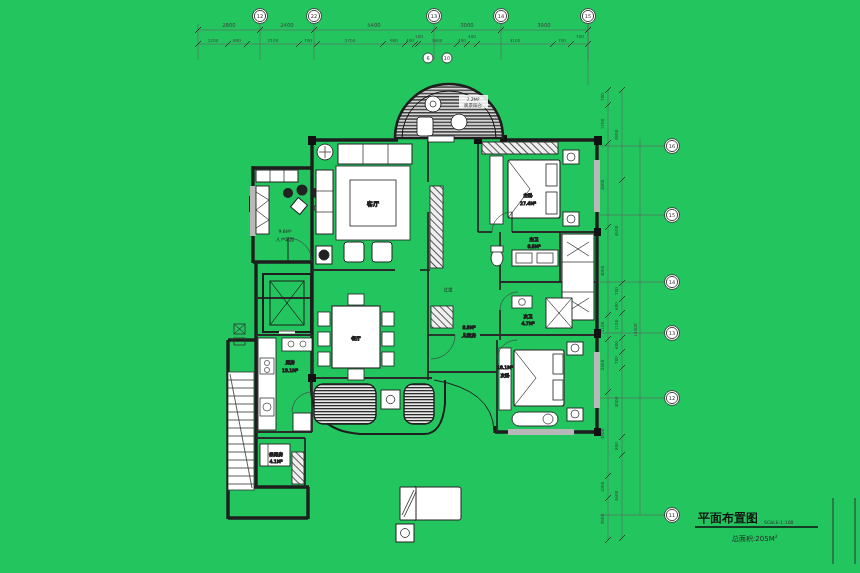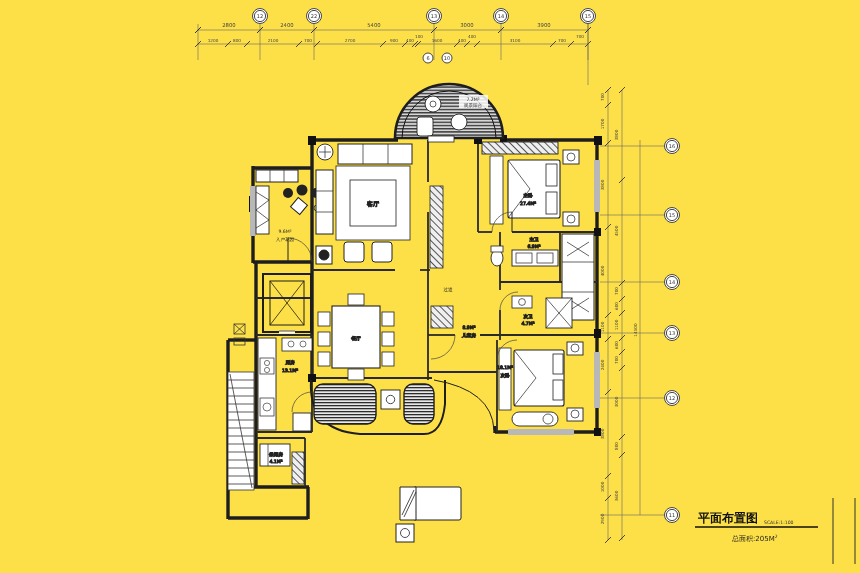--- a/index.html
+++ b/index.html
@@ -1,16 +1,16 @@
 <!DOCTYPE html>
 <html><head>
 <meta charset="utf-8">
 <style>
   html,body{margin:0;padding:0;background:#fff;}
-  .sheet{position:relative;width:860px;height:573px;background:#fde047;overflow:hidden;
+  .sheet{position:relative;width:860px;height:573px;background:#22c55e;overflow:hidden;
          font-family:"DejaVu Sans","Liberation Sans",sans-serif;}
   svg{position:absolute;left:0;top:0;}
   text{fill:#2b2b2b;}
   .dim{font-size:5.3px;fill:#444;}
   .dim2{font-size:4.2px;fill:#444;}
   .bub{font-size:5px;fill:#333;}
   .room{font-size:6px;fill:#222;}
   .room-s{font-size:4.6px;fill:#222;}
   .ttl{font-size:12px;font-weight:bold;fill:#111;}
   .ttl-s{font-size:4.6px;fill:#333;}

